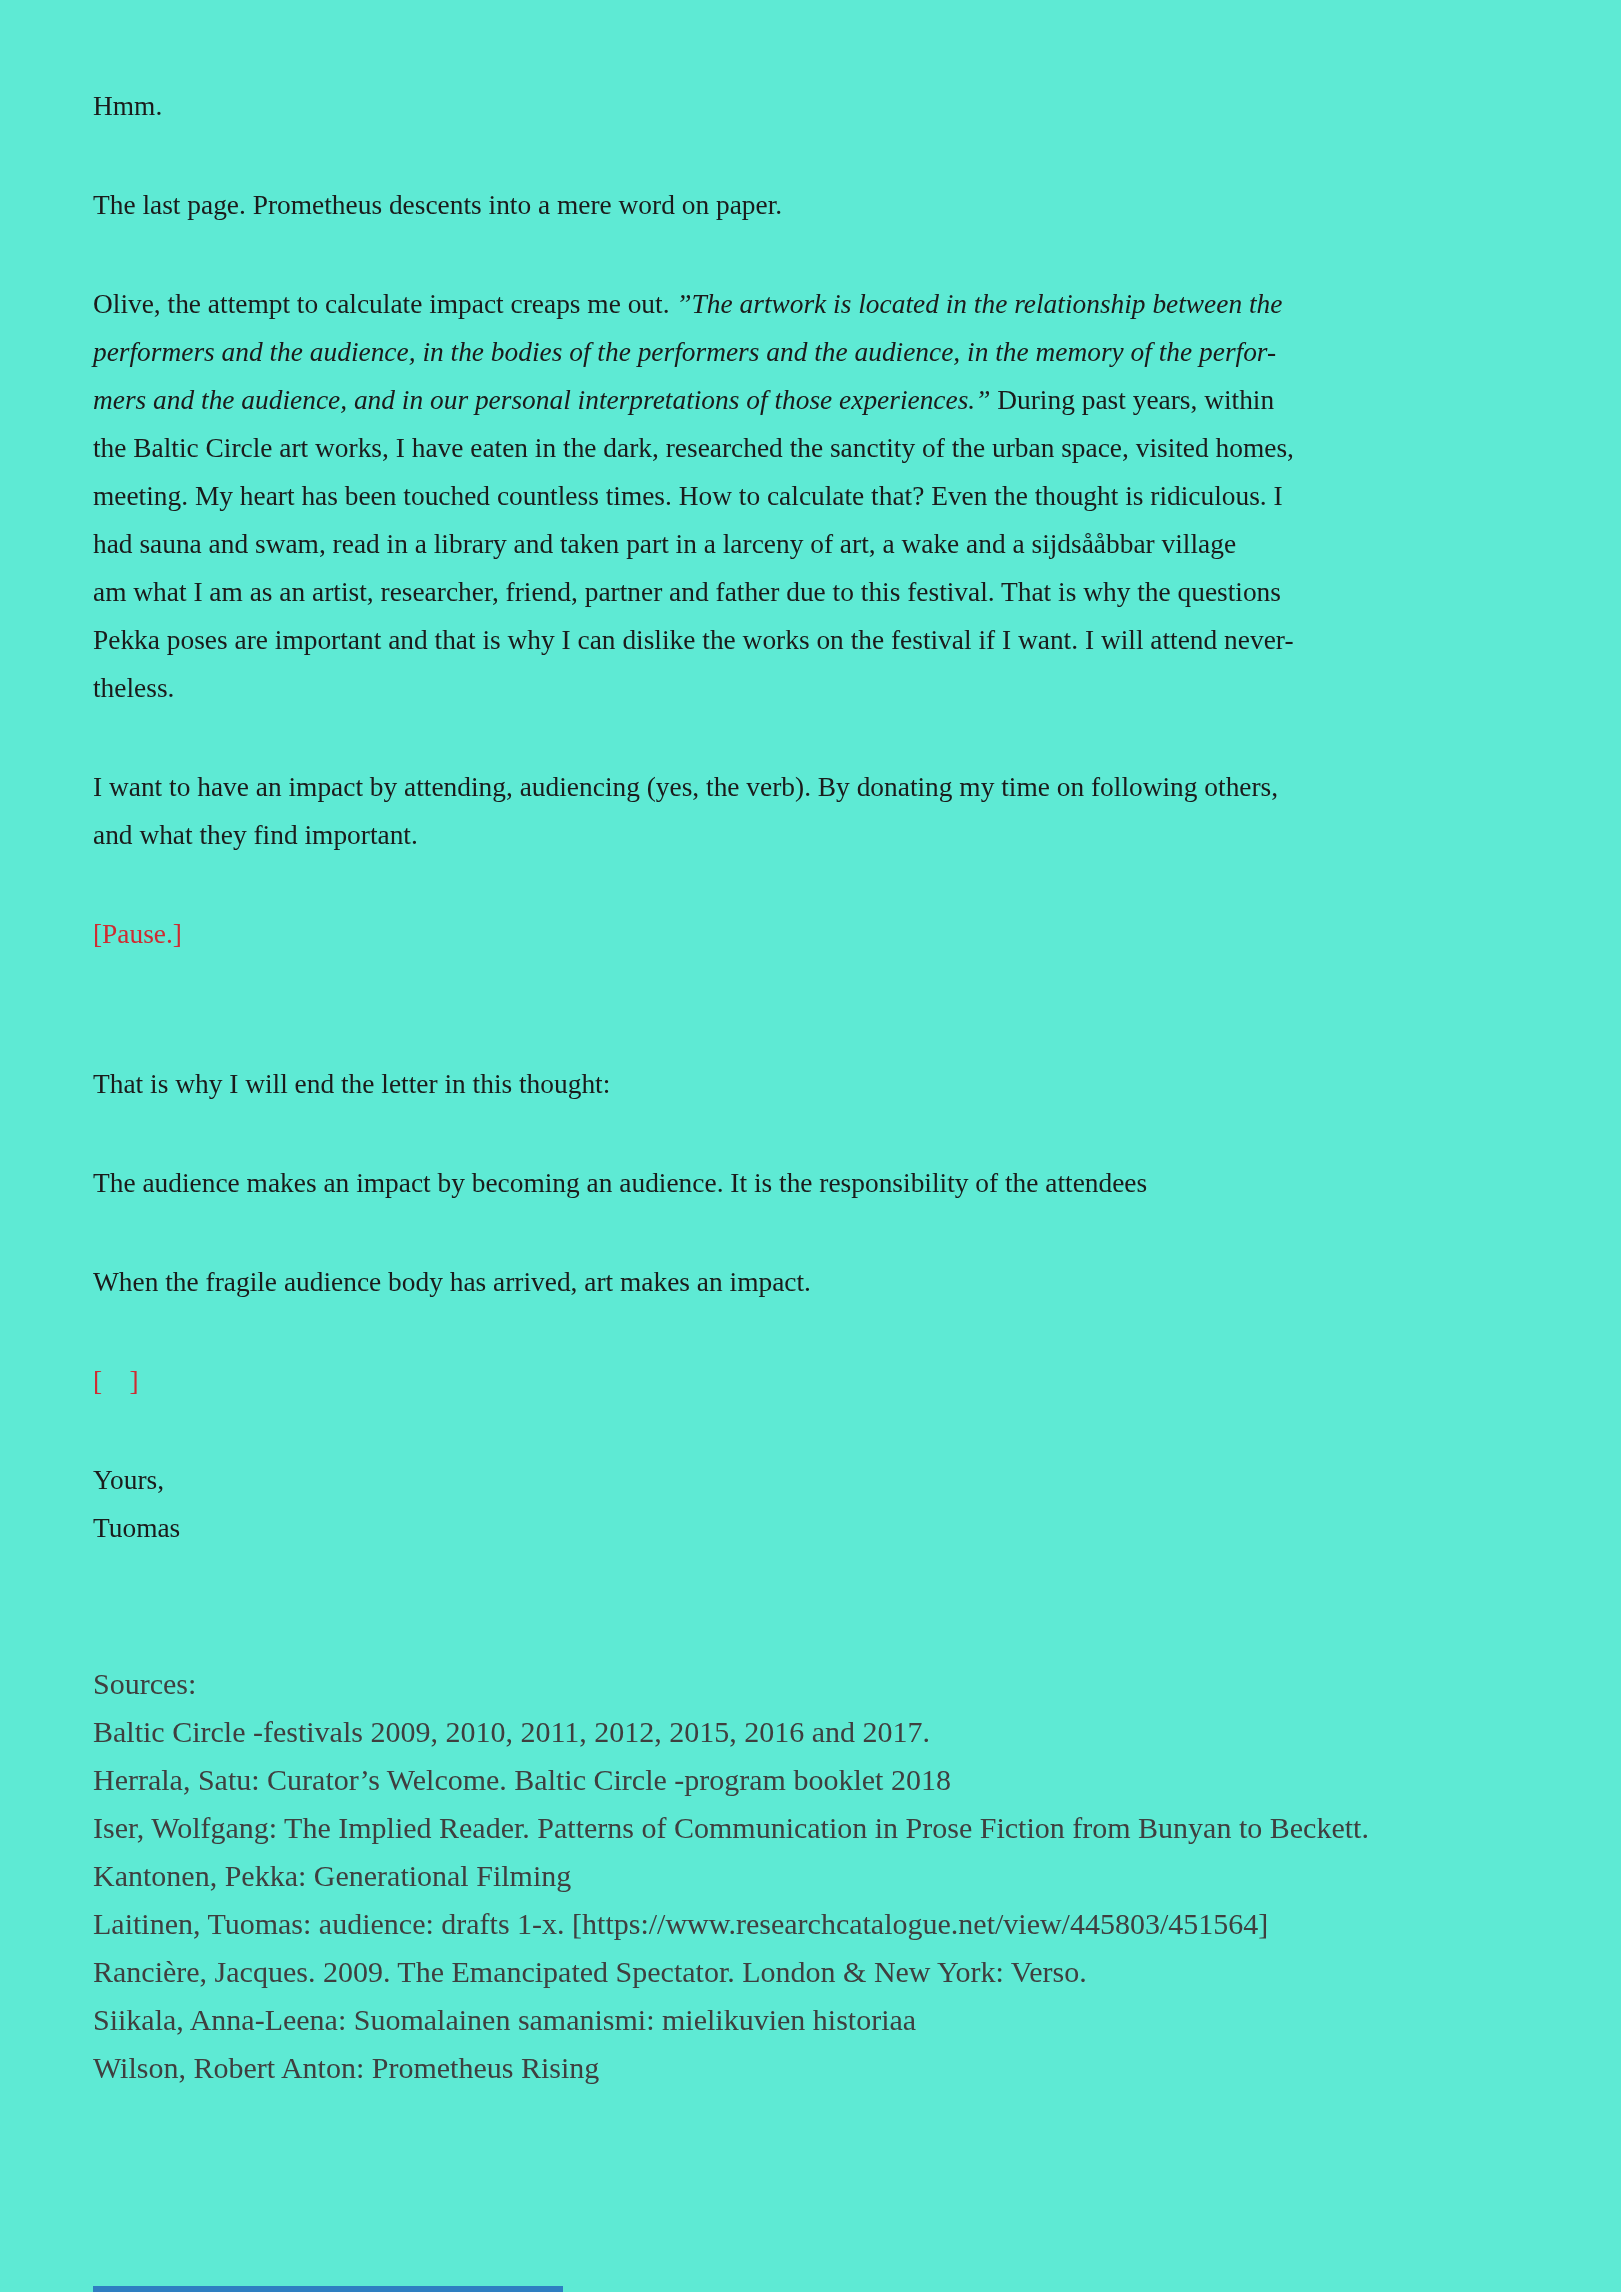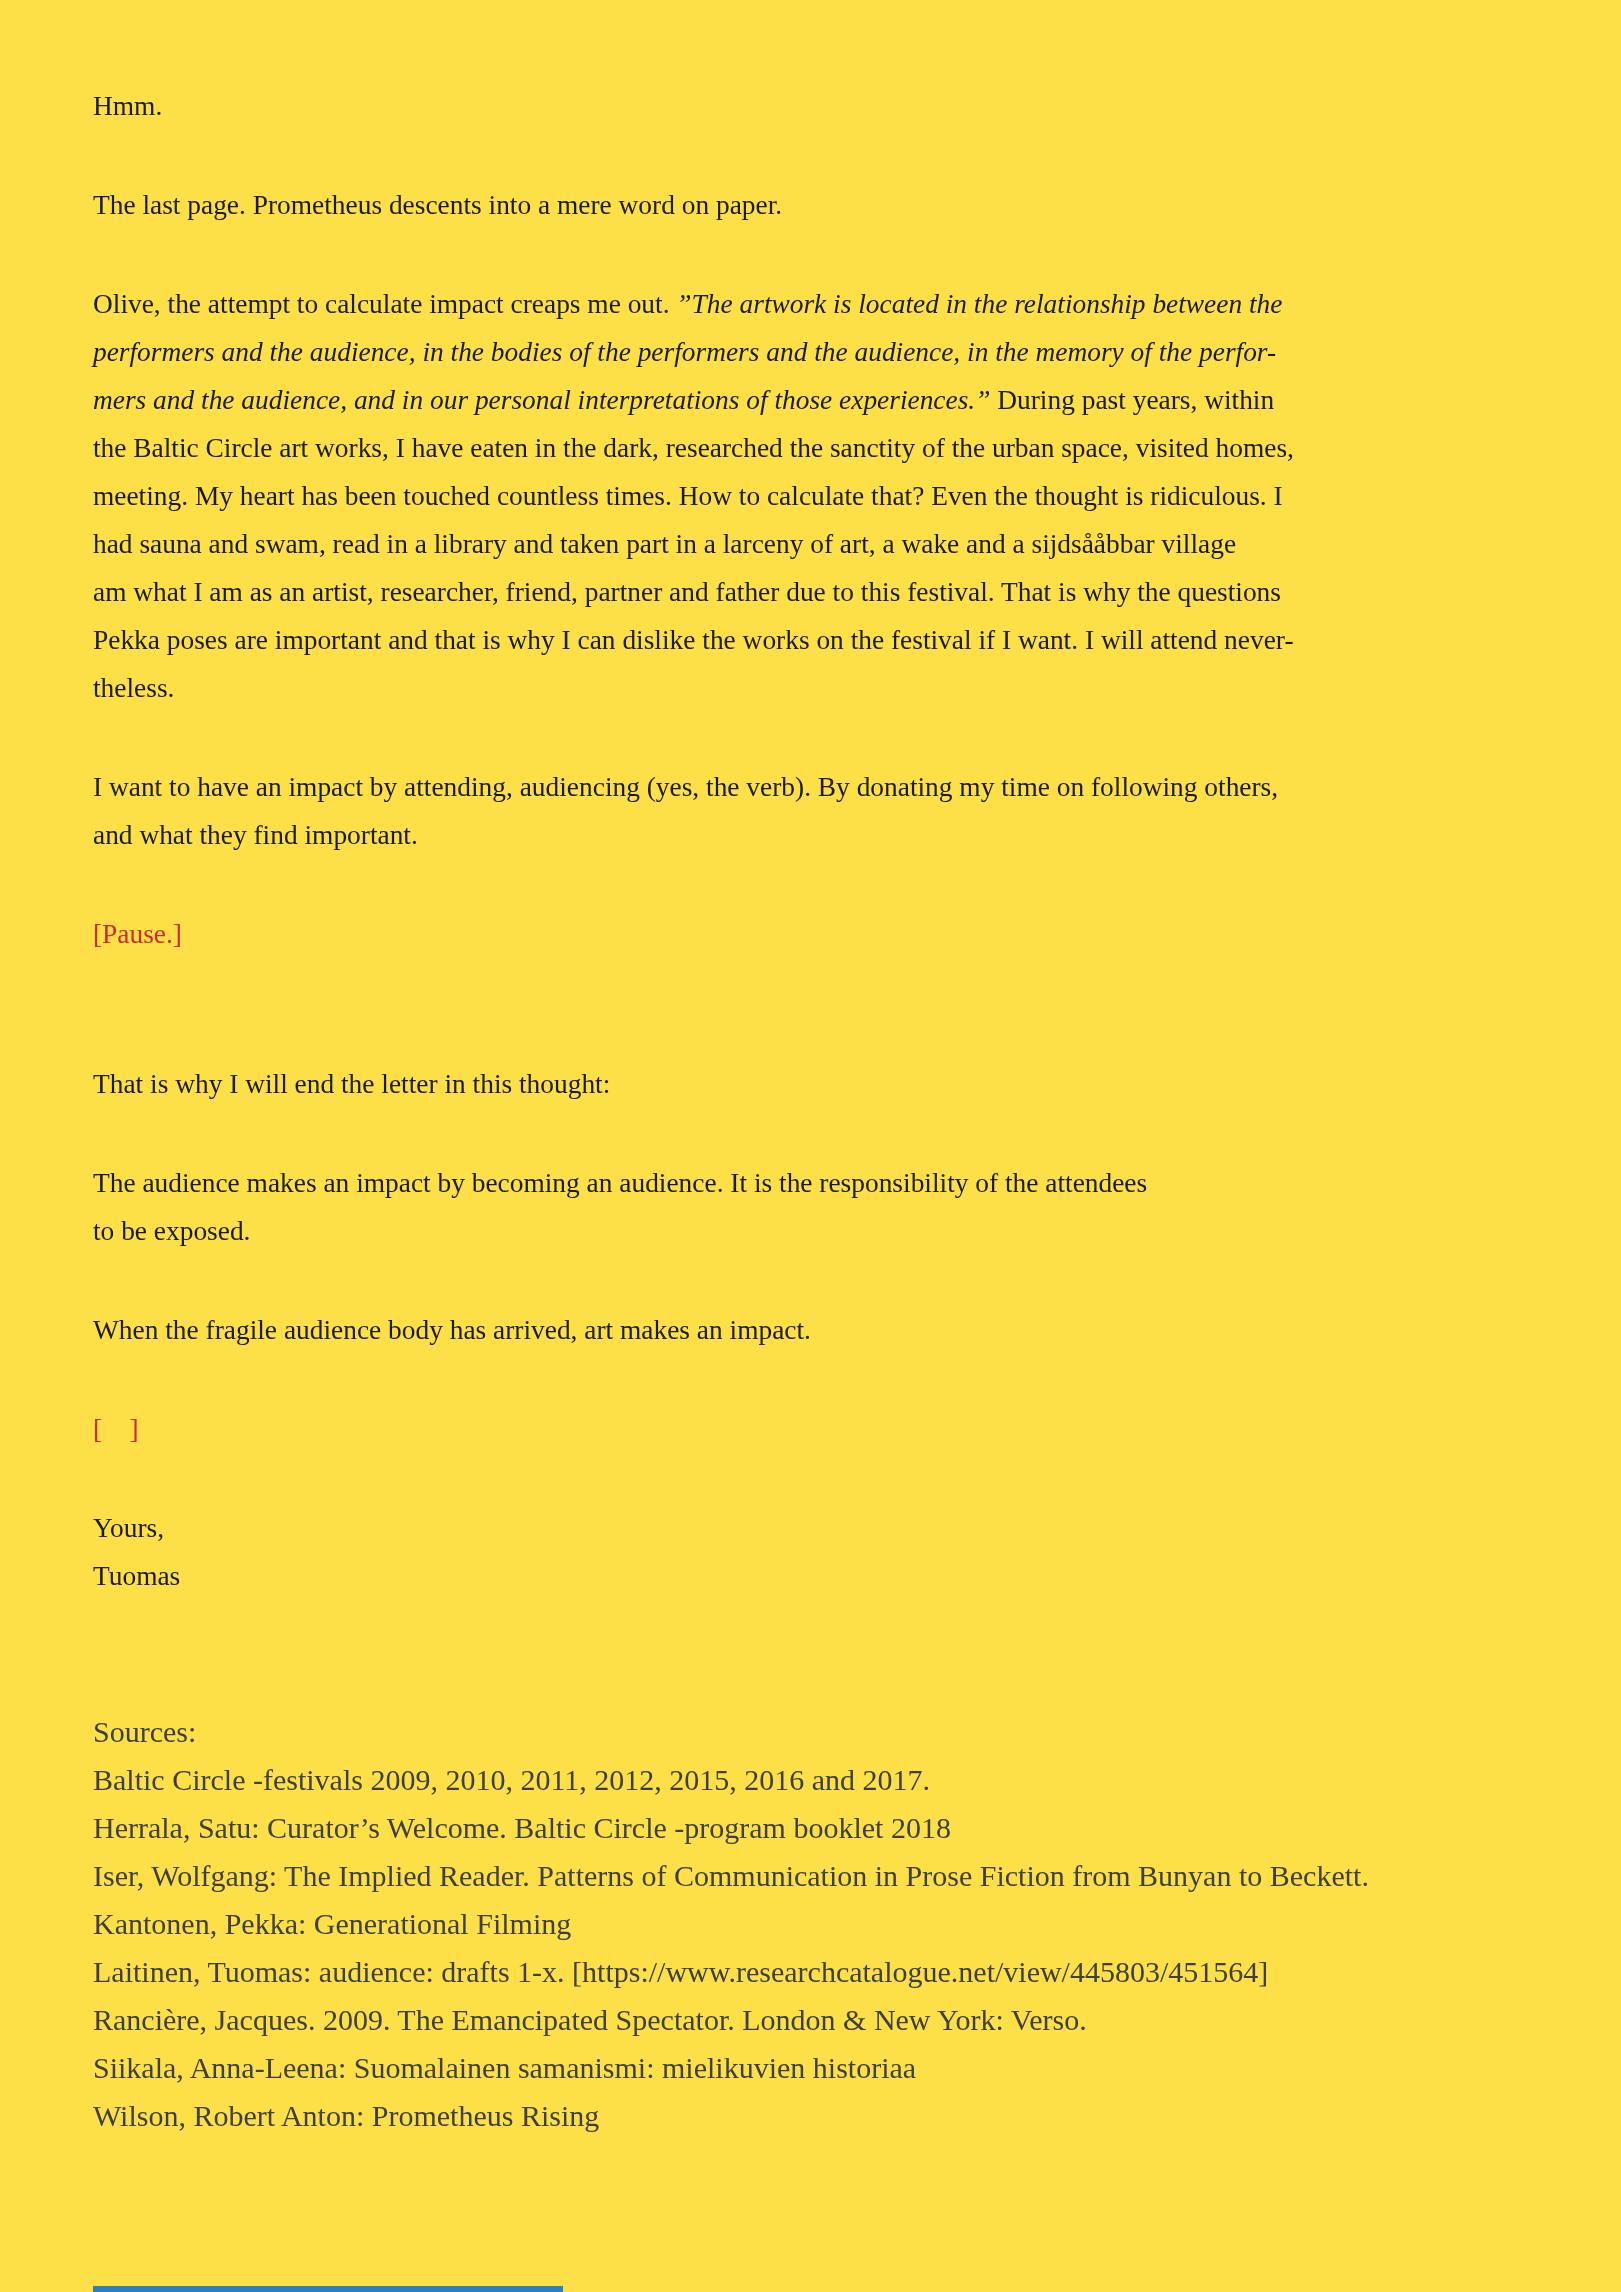--- a/index.html
+++ b/index.html
@@ -1,20 +1,20 @@
 <!DOCTYPE html>
 <html style="--accent-red: #cf2b31; --footer-blue: #2e7fc2;"><head>
 <meta charset="utf-8">
 <style>
   html, body { margin: 0; padding: 0; background: #ffffff; }
   .page {
     position: relative;
     width: 1621px;
     height: 2293px;
-    background: #fde047;
+    background: #5eead4;
     overflow: hidden;
     font-family: "Liberation Serif", "DejaVu Serif", serif;
     color: #1b1b1b;
   }
   .content {
     position: absolute;
     left: 93px;
     top: 82px;
     right: 92px;
   }
@@ -77,21 +77,20 @@
     <p class="para mb-lg red">
       <span class="line">[Pause.]</span>
     </p>
 
     <p class="para">
       <span class="line">That is why I will end the letter in this thought:</span>
     </p>
 
     <p class="para">
       <span class="line">The audience makes an impact by becoming an audience. It is the responsibility of the attendees</span>
-      <span class="line">to be exposed.</span>
     </p>
 
     <p class="para">
       <span class="line">When the fragile audience body has arrived, art makes an impact.</span>
     </p>
 
     <p class="para red">
       <span class="line">[    ]</span>
     </p>
 

